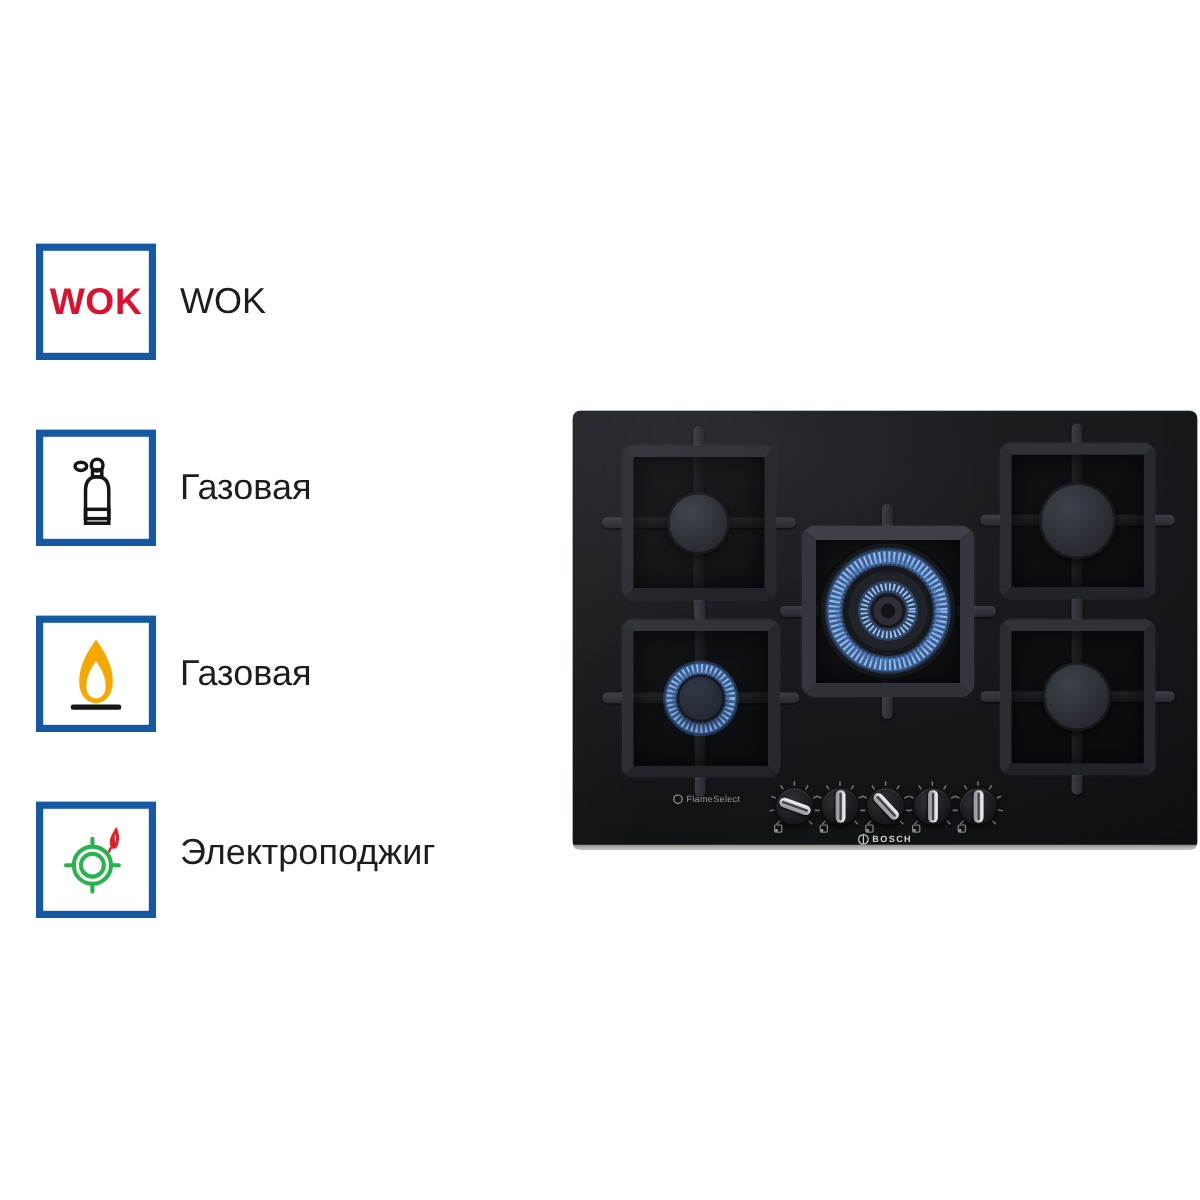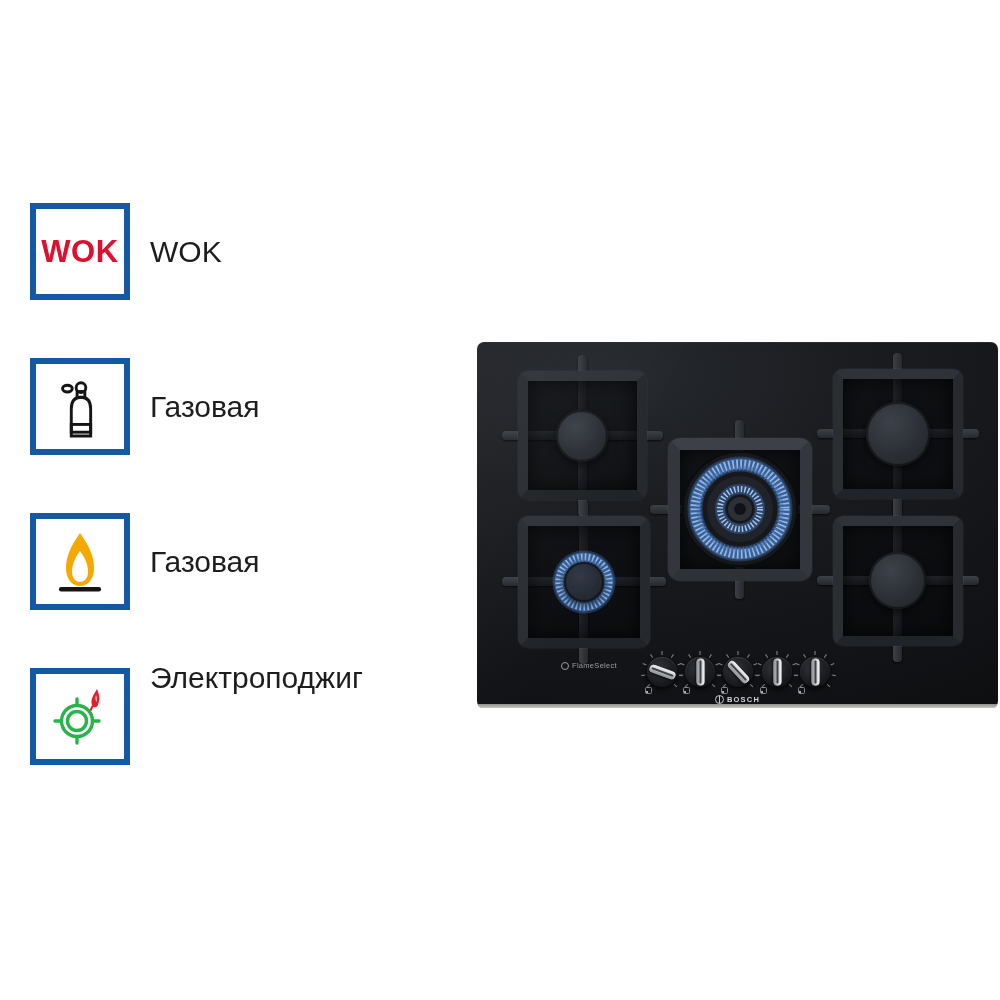--- a/index.html
+++ b/index.html
@@ -11,21 +11,21 @@
   .feature-box{
     position:absolute;left:30px;width:100px;height:97px;
     border:6px solid #1459a2;background:#fff;box-sizing:border-box;
     display:flex;align-items:center;justify-content:center;
   }
   .fb-1{top:203px;} .fb-2{top:358px;} .fb-3{top:513px;} .fb-4{top:668px;}
   .feature-label{
     position:absolute;left:150px;font-size:30px;line-height:36px;color:#1d1d1f;
     white-space:nowrap;
   }
-  .fl-1{top:234px;} .fl-2{top:389px;} .fl-3{top:544px;} .fl-4{top:660px;}
+  .fl-1{top:234px;} .fl-2{top:389px;} .fl-3{top:544px;} .fl-4{top:693px;}
   .wok-badge{
     font-weight:bold;font-size:31px;color:#dc1130;letter-spacing:.5px;
   }
   
   .hob{
     position:absolute;left:477px;top:342px;width:521px;height:366px;
     background:radial-gradient(140% 120% at 28% 8%, #26292e 0%, #1b1d21 30%, #131518 62%, #0c0d0f 100%);
     border-radius:7px;border-top:1px solid rgba(255,255,255,.12);box-sizing:border-box;
   }
   .hob-sheen{

